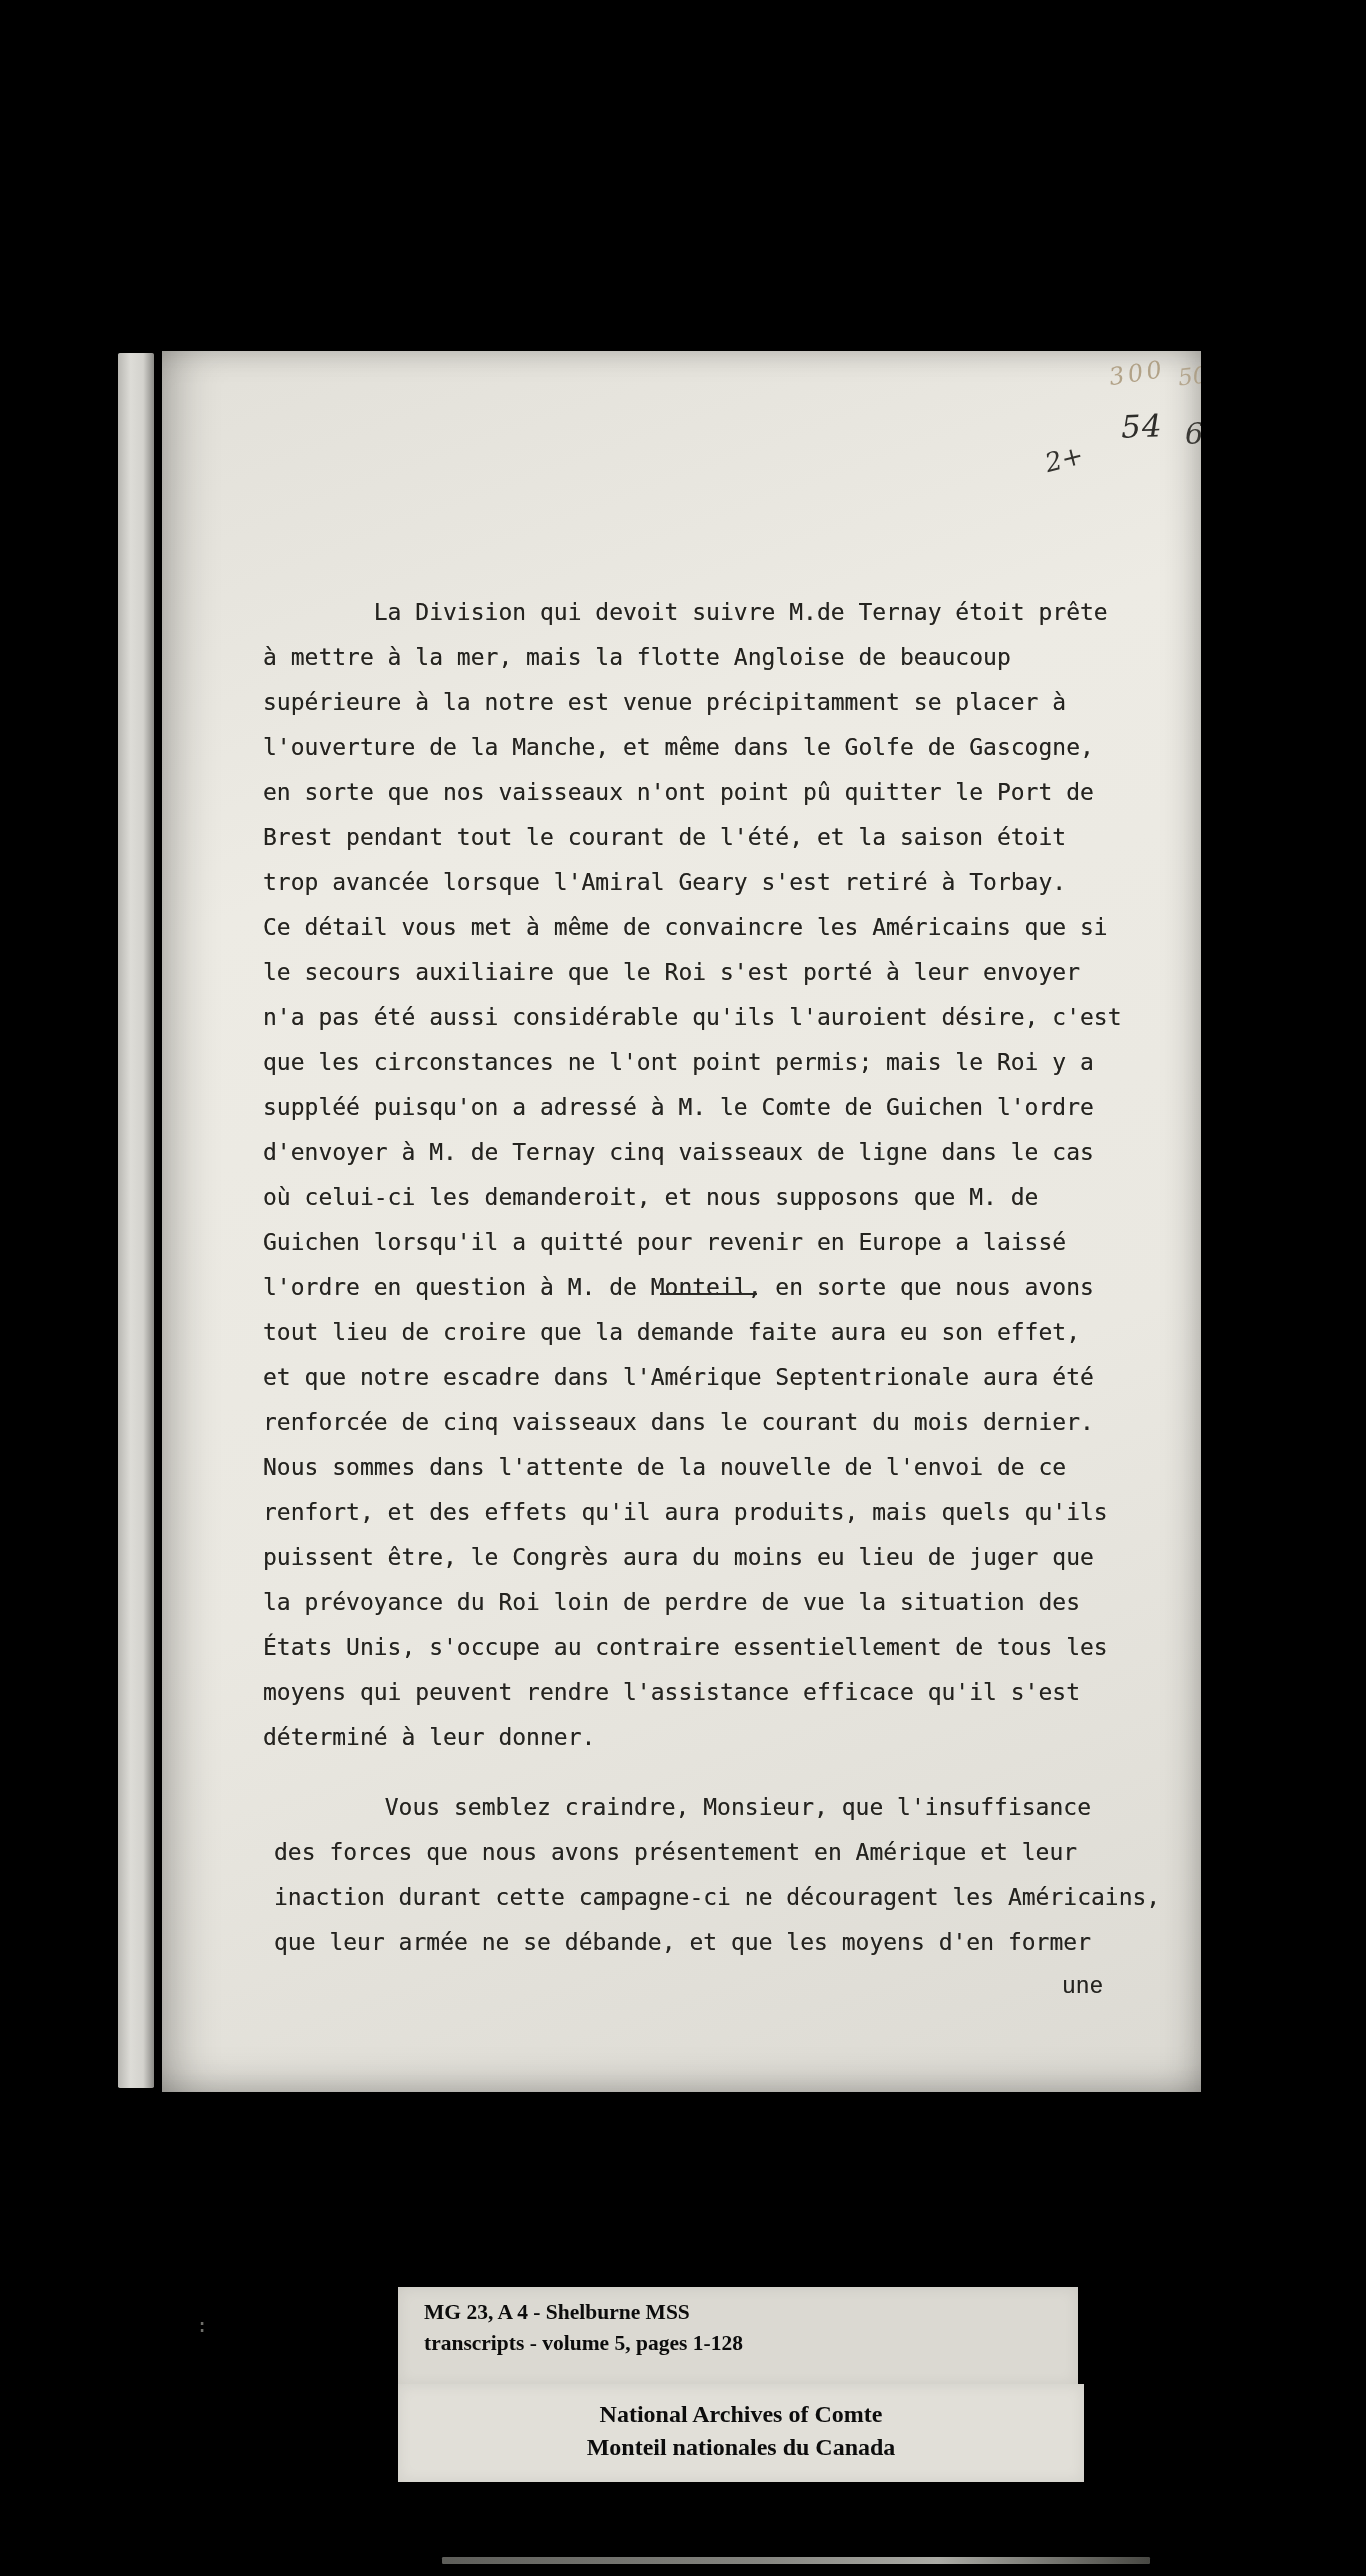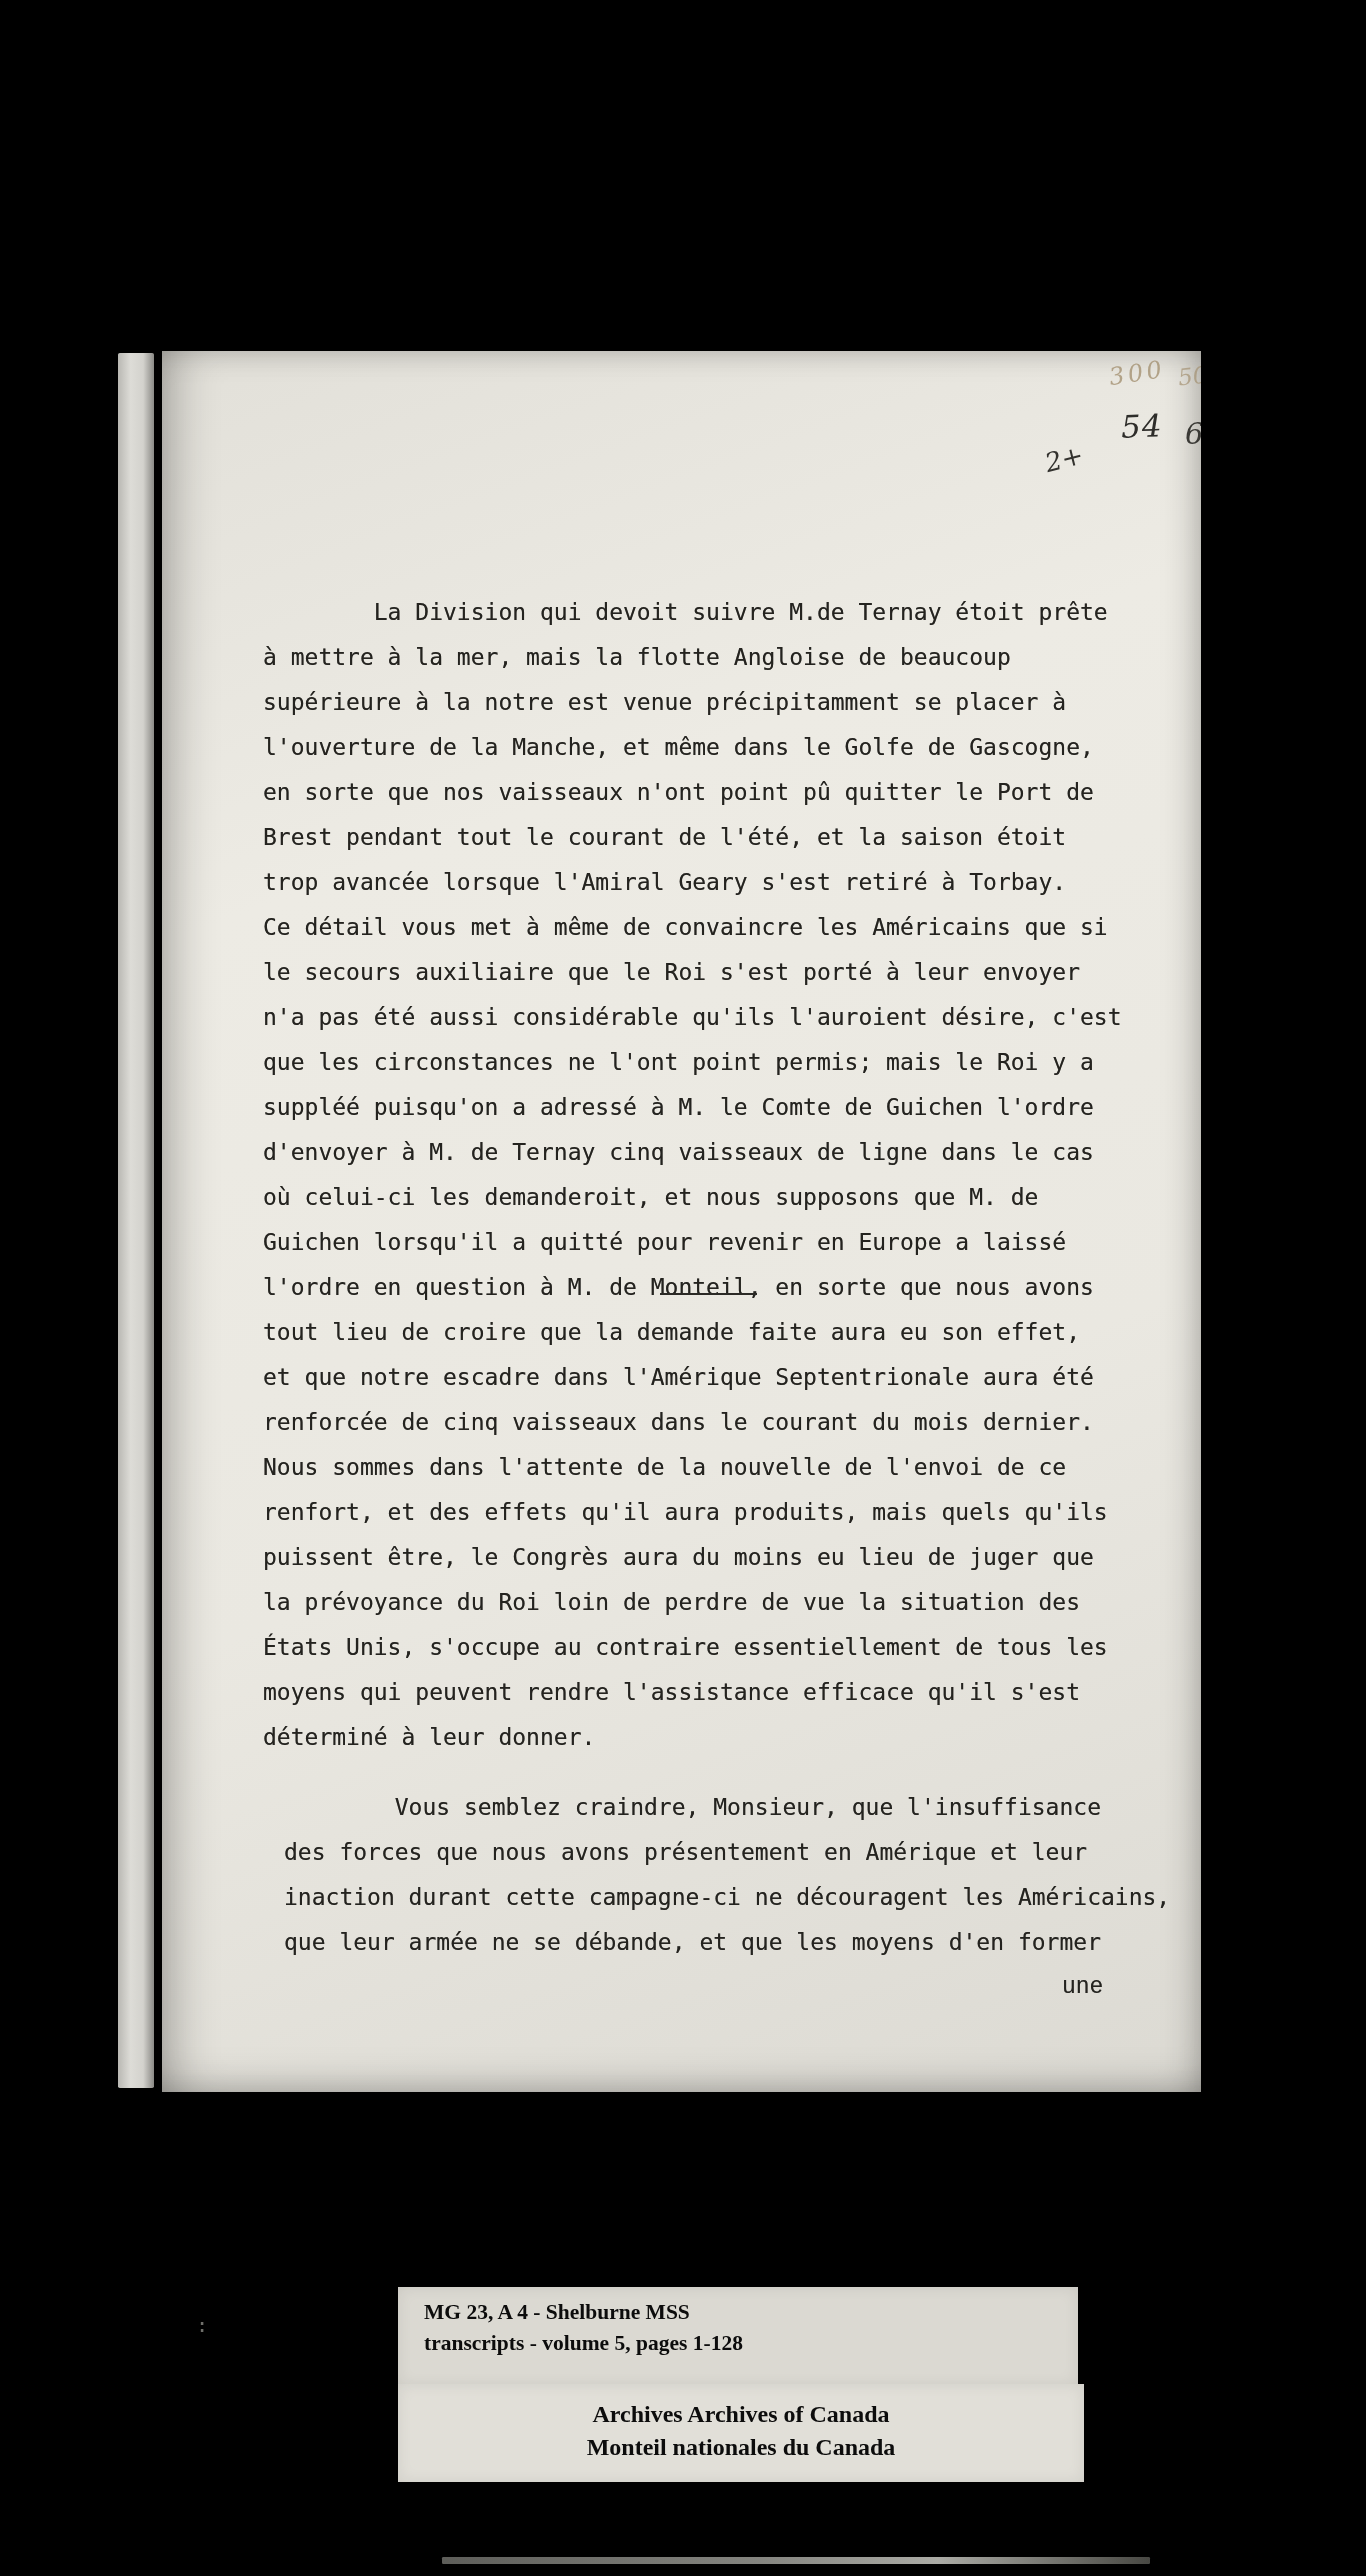--- a/index.html
+++ b/index.html
@@ -47,21 +47,21 @@
     position: absolute;
     margin: 0;
     font-family: "DejaVu Sans Mono", monospace;
     font-size: 23px;
     line-height: 45px;
     color: #24231f;
     white-space: pre;
     text-shadow: 0 0 0.6px rgba(20,20,20,0.45);
   }
   .para1 { left: 101px; top: 239px; }
-  .para2 { left: 122px; top: 1434px; }
+  .para2 { left: 112px; top: 1434px; }
   .catchword {
     position: absolute;
     left: 900px;
     top: 1614px;
     font-family: Liberation Mono, monospace;
     font-size: 23px;
     line-height: 45px;
     color: #24231f;
     text-shadow: 0 0 0.6px rgba(20,20,20,0.45);
   }
@@ -222,20 +222,20 @@
   </div>
 
   <div class="dots-mark">:</div>
 
   <div class="label-box box1">
     <div class="lbl-line">MG 23, A 4 - Shelburne MSS</div>
     <div class="lbl-line">transcripts - volume 5, pages 1-128</div>
   </div>
 
   <div class="label-box box2">
-    <div class="lbl-line">Archives Archives of Canada</div>
+    <div class="lbl-line">National Archives of Comte</div>
     <div class="lbl-line">Monteil nationales du Canada</div>
   </div>
 
   <div class="bottom-sliver"></div>
 
 </div>
 
 
 </body></html>

